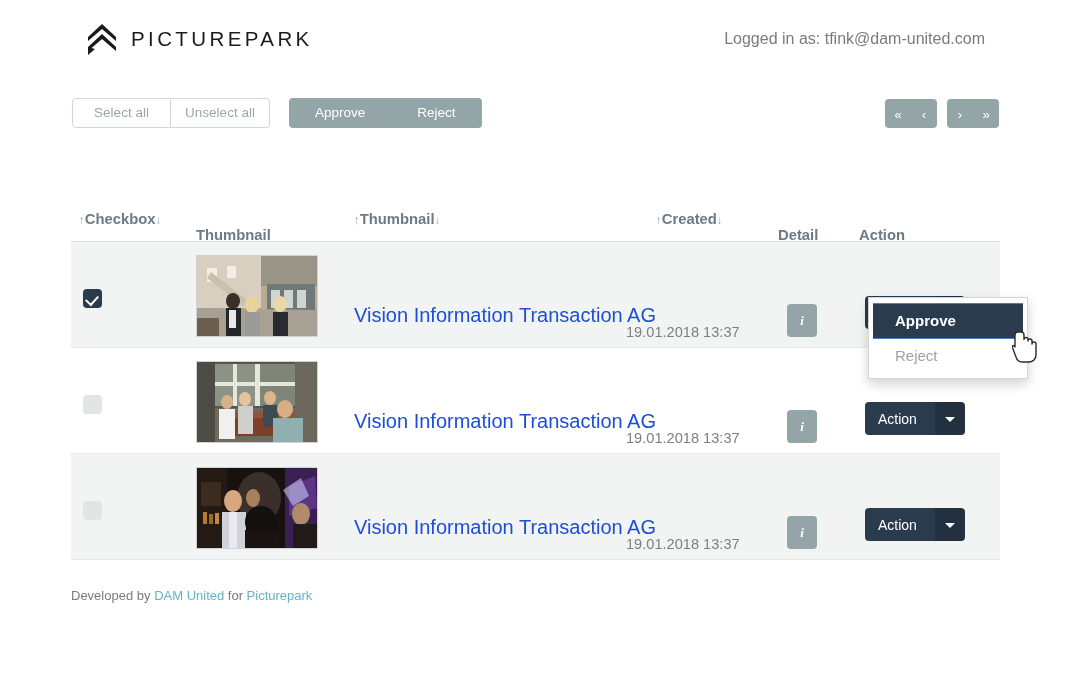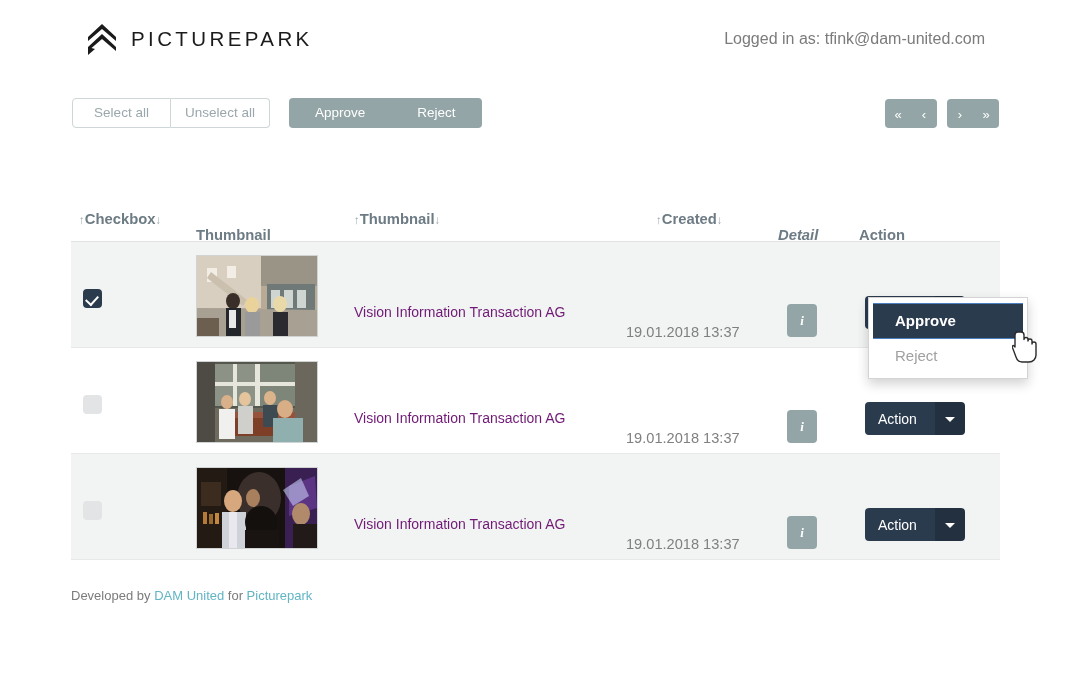--- a/index.html
+++ b/index.html
@@ -152,21 +152,21 @@
   .th .arrow {
     font-weight: normal;
     font-size: 11.5px;
     color: #9aa7ae;
   }
   .th.static { cursor: default; margin-top: 16px; }
   .th-checkbox { left: 8px; }
   .th-thumb    { left: 125px; }
   .th-req      { left: 283px; }
   .th-created  { left: 585px; }
-  .th-detail   { left: 707px; font-style: italic; }
+  .th-detail   { left: 707px; }
   .th-action   { left: 788px; }
 
   .row {
     position: relative;
     height: 106px;
     border-bottom: 1px solid #e8e8e8;
   }
   .row.odd  { background: #f2f4f4; }
   .row.even { background: #ffffff; }
 
@@ -203,22 +203,22 @@
     width: 122px; height: 82px;
     border: 1px solid #cfd3d4;
     background: #cccccc;
     overflow: hidden;
   }
   .cell-thumb svg { display: block; width: 120px; height: 80px; }
 
   .cell-req {
     position: absolute;
     left: 283px; top: 62px;
-    font-size: 14px;
-    color: #701a75;
+    font-size: 20px;
+    color: #1d4ed8;
     white-space: nowrap;
   }
   .cell-created {
     position: absolute;
     left: 555px; top: 62px;
     font-size: 14.6px;
     color: #7f7f7f;
     white-space: nowrap;
     margin-top: 20px;
   }

